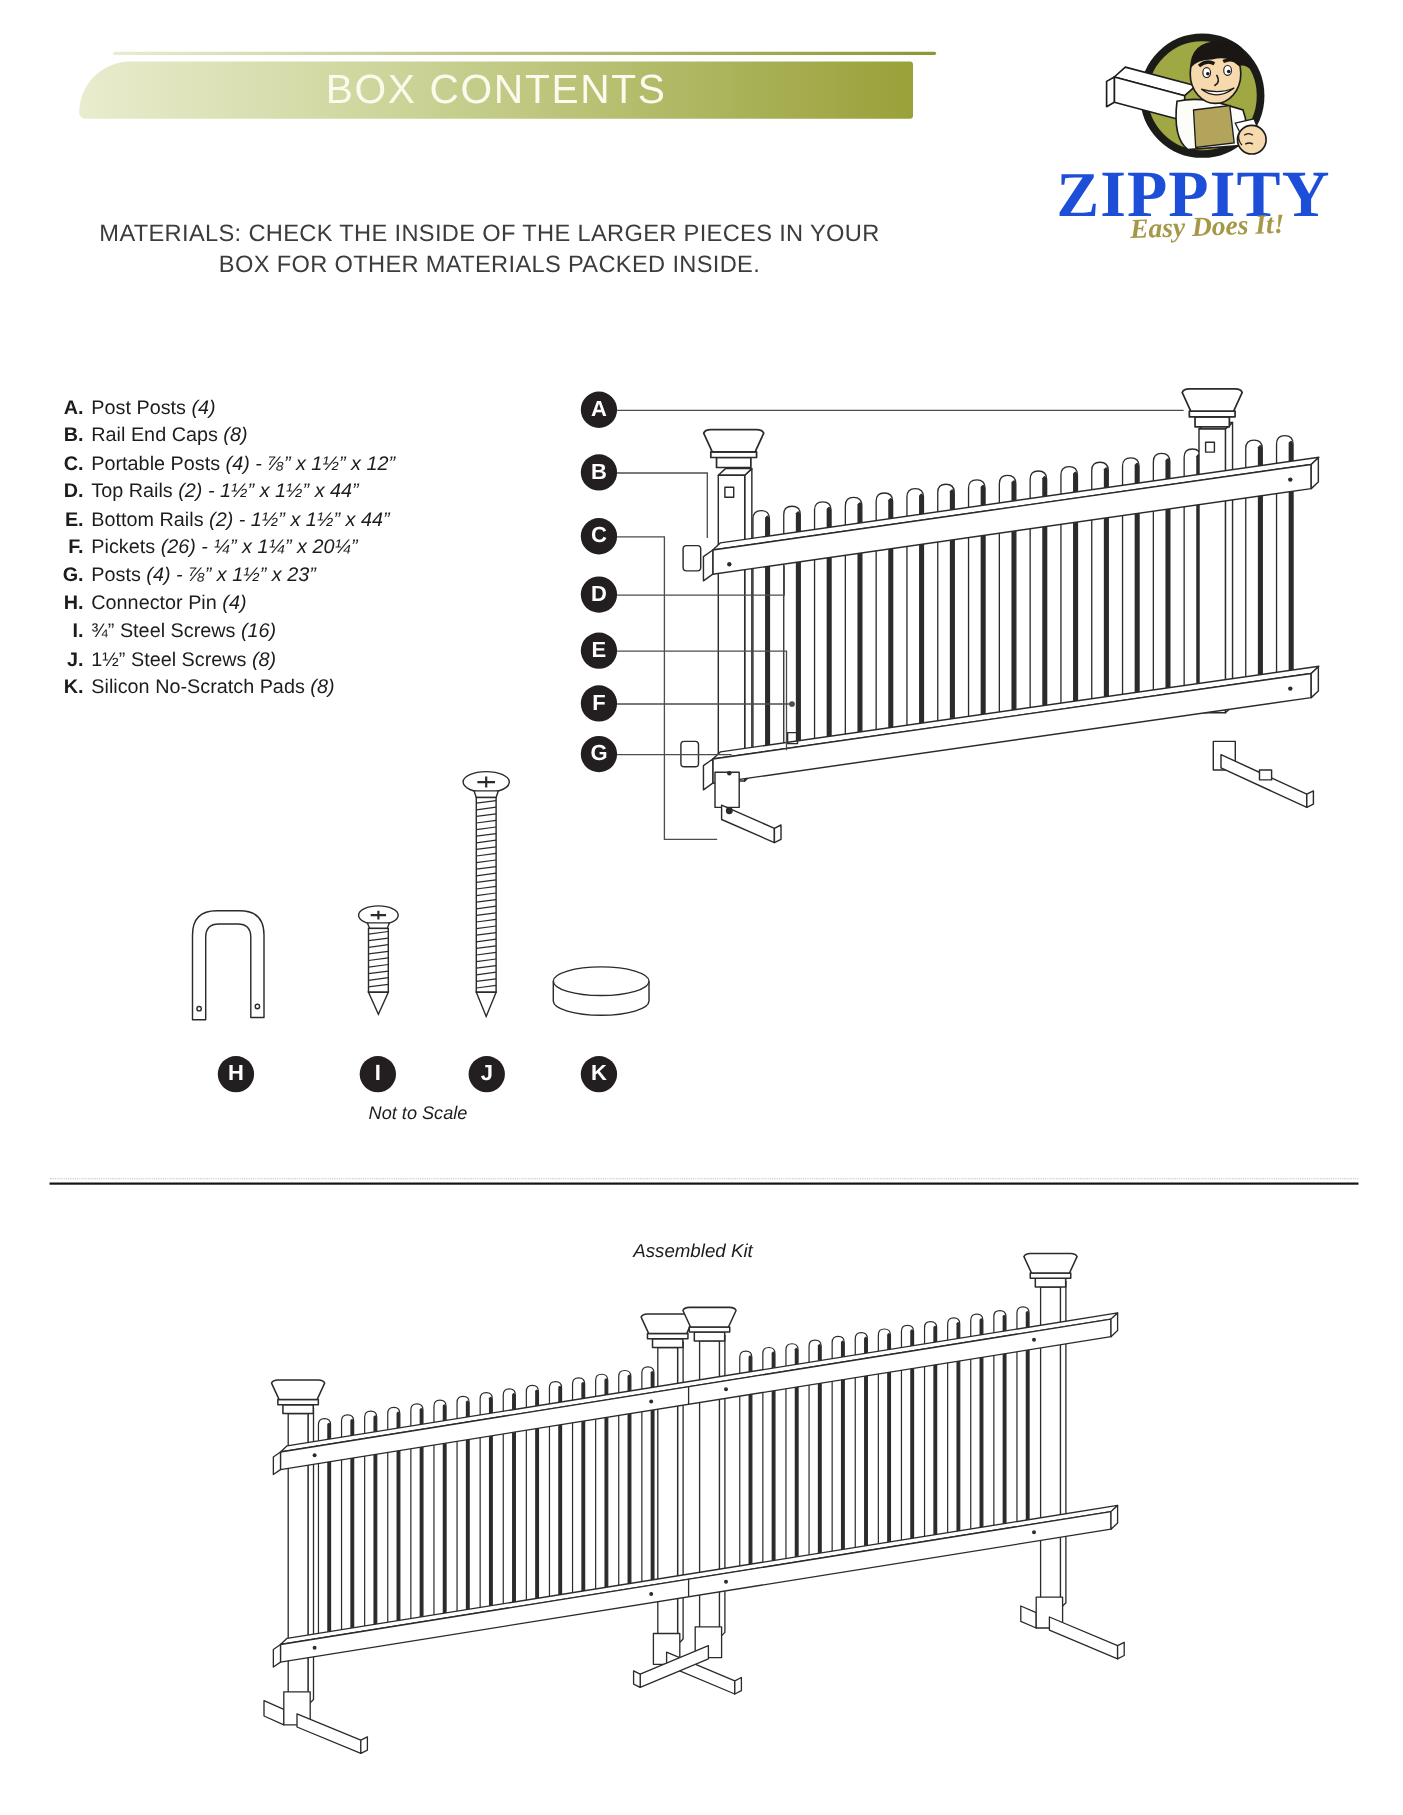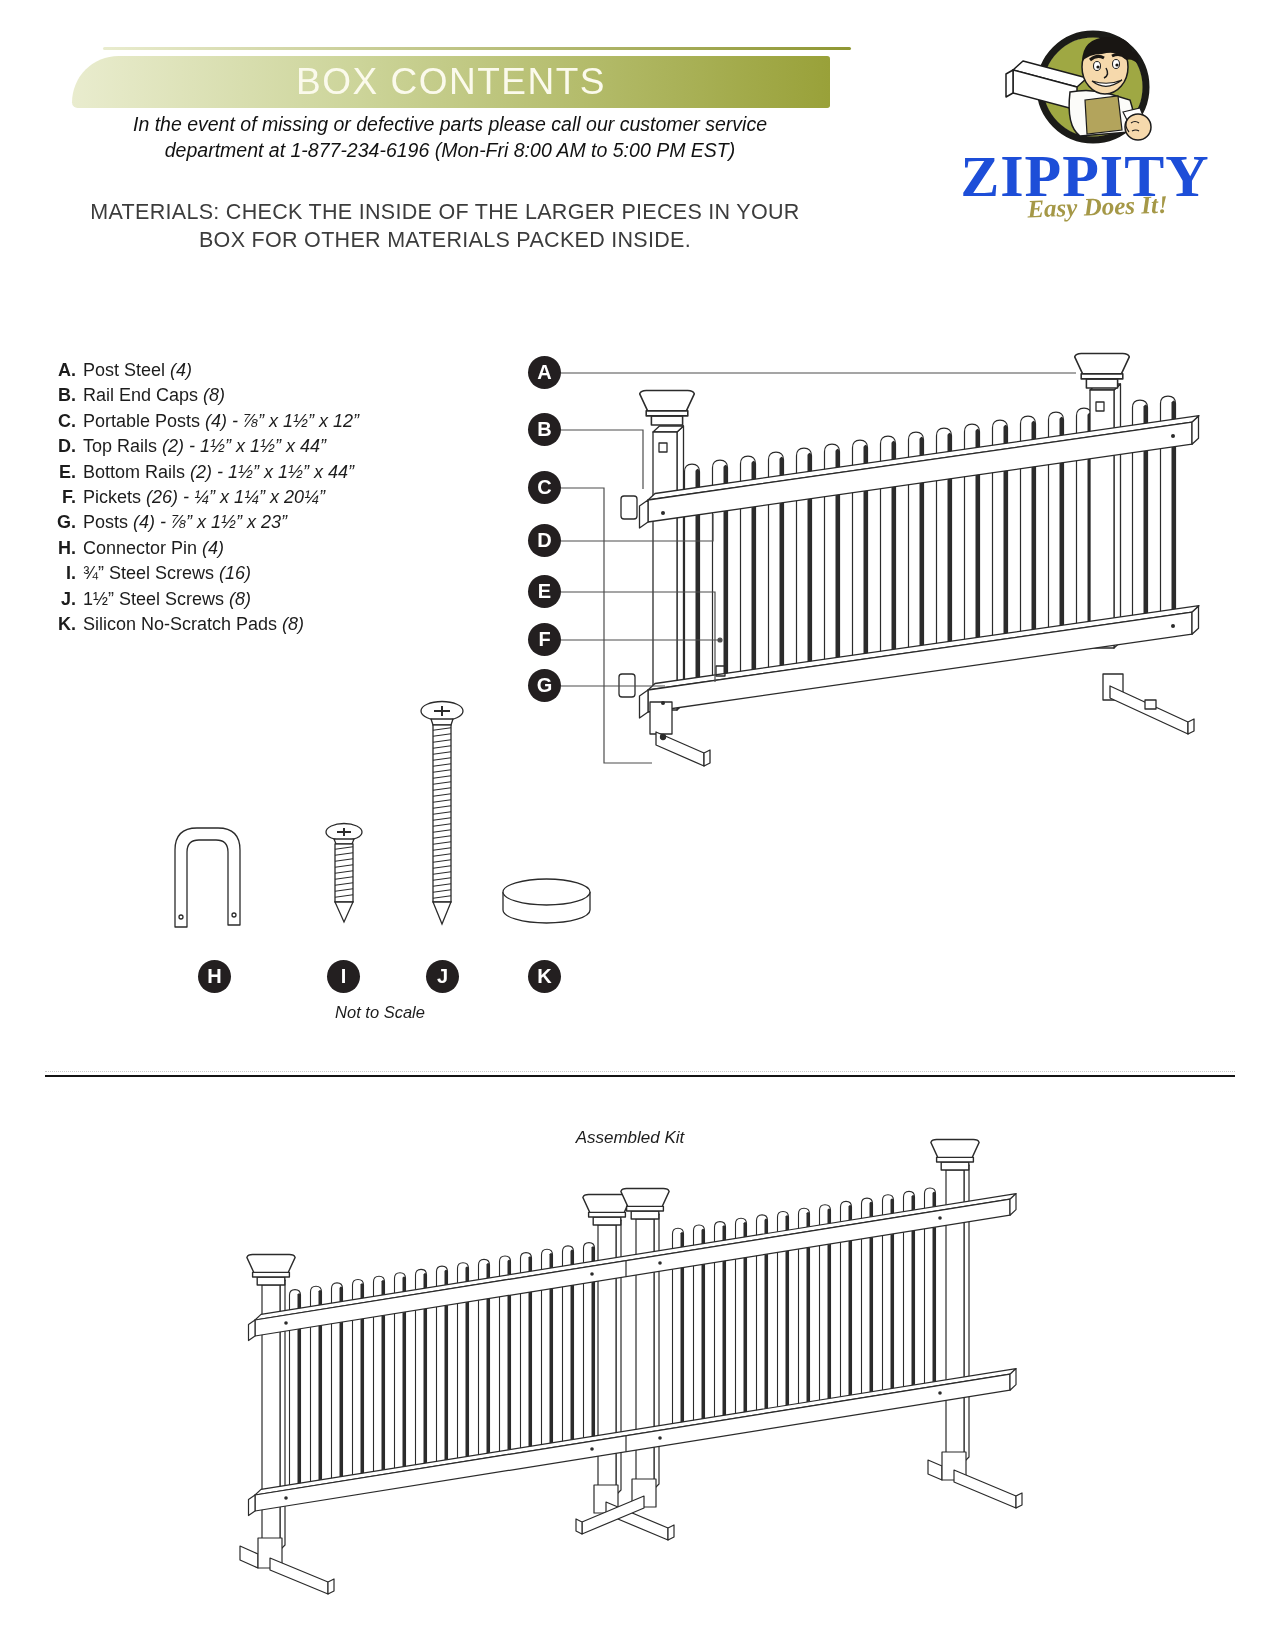--- a/index.html
+++ b/index.html
@@ -41,24 +41,20 @@
 </style>
 </head>
 <body>
 
 <div class="page">
 
   <div class="abs banner-strip"></div>
   <div class="abs banner">
     <span class="banner-title">BOX CONTENTS</span>
   </div>
-  <div class="abs service">
-    <div>In the event of missing or defective parts please call our customer service</div>
-    <div>department at 1-877-234-6196 (Mon-Fri 8:00 AM to 5:00 PM EST)</div>
-  </div>
   <div class="abs important">
     <div>MATERIALS:  CHECK THE INSIDE OF THE LARGER PIECES IN YOUR</div>
     <div>BOX FOR OTHER MATERIALS PACKED INSIDE.</div>
   </div>
 
   <svg class="abs" style="left:990px;top:20px" width="220" height="140" viewBox="0 0 220 140">
     <circle cx="103" cy="67" r="50" fill="#9fa843"></circle>
     <circle cx="103" cy="67" r="53" fill="none" stroke="#1b1b18" stroke-width="7"></circle>
     <g fill="#fff" stroke="#1c1c1c" stroke-width="1.5" stroke-linejoin="round">
       <path d="M23,50 L33,41 L97,58 L87,67 Z"></path>
@@ -79,21 +75,21 @@
     <path d="M133,92 L150,88 L154,98 L138,102 Z" fill="#fff" stroke="#1c1c1c" stroke-width="1.2"></path>
     <circle cx="148" cy="107" r="13" fill="#f6d9ac" stroke="#1c1c1c" stroke-width="1.5"></circle>
     <path d="M141,103 q4,-3 8,0 M142,111 q4,-2 7,0 M137,100 Q134,106 139,112" fill="none" stroke="#1c1c1c" stroke-width="1.2"></path>
   </svg>
   <div class="abs brand">ZIPPITY</div>
   <div class="abs tagline">Easy Does It!</div>
 
   <div class="abs parts">
     <div class="prow">
         <span class="plet">A.</span>
-        <span>Post Steel</span>
+        <span>Post Posts</span>
         <span class="pq">(4)</span>
         <span class="pd"></span>
       </div>
     <div class="prow">
         <span class="plet">B.</span>
         <span>Rail End Caps</span>
         <span class="pq">(8)</span>
         <span class="pd"></span>
       </div>
     <div class="prow">

